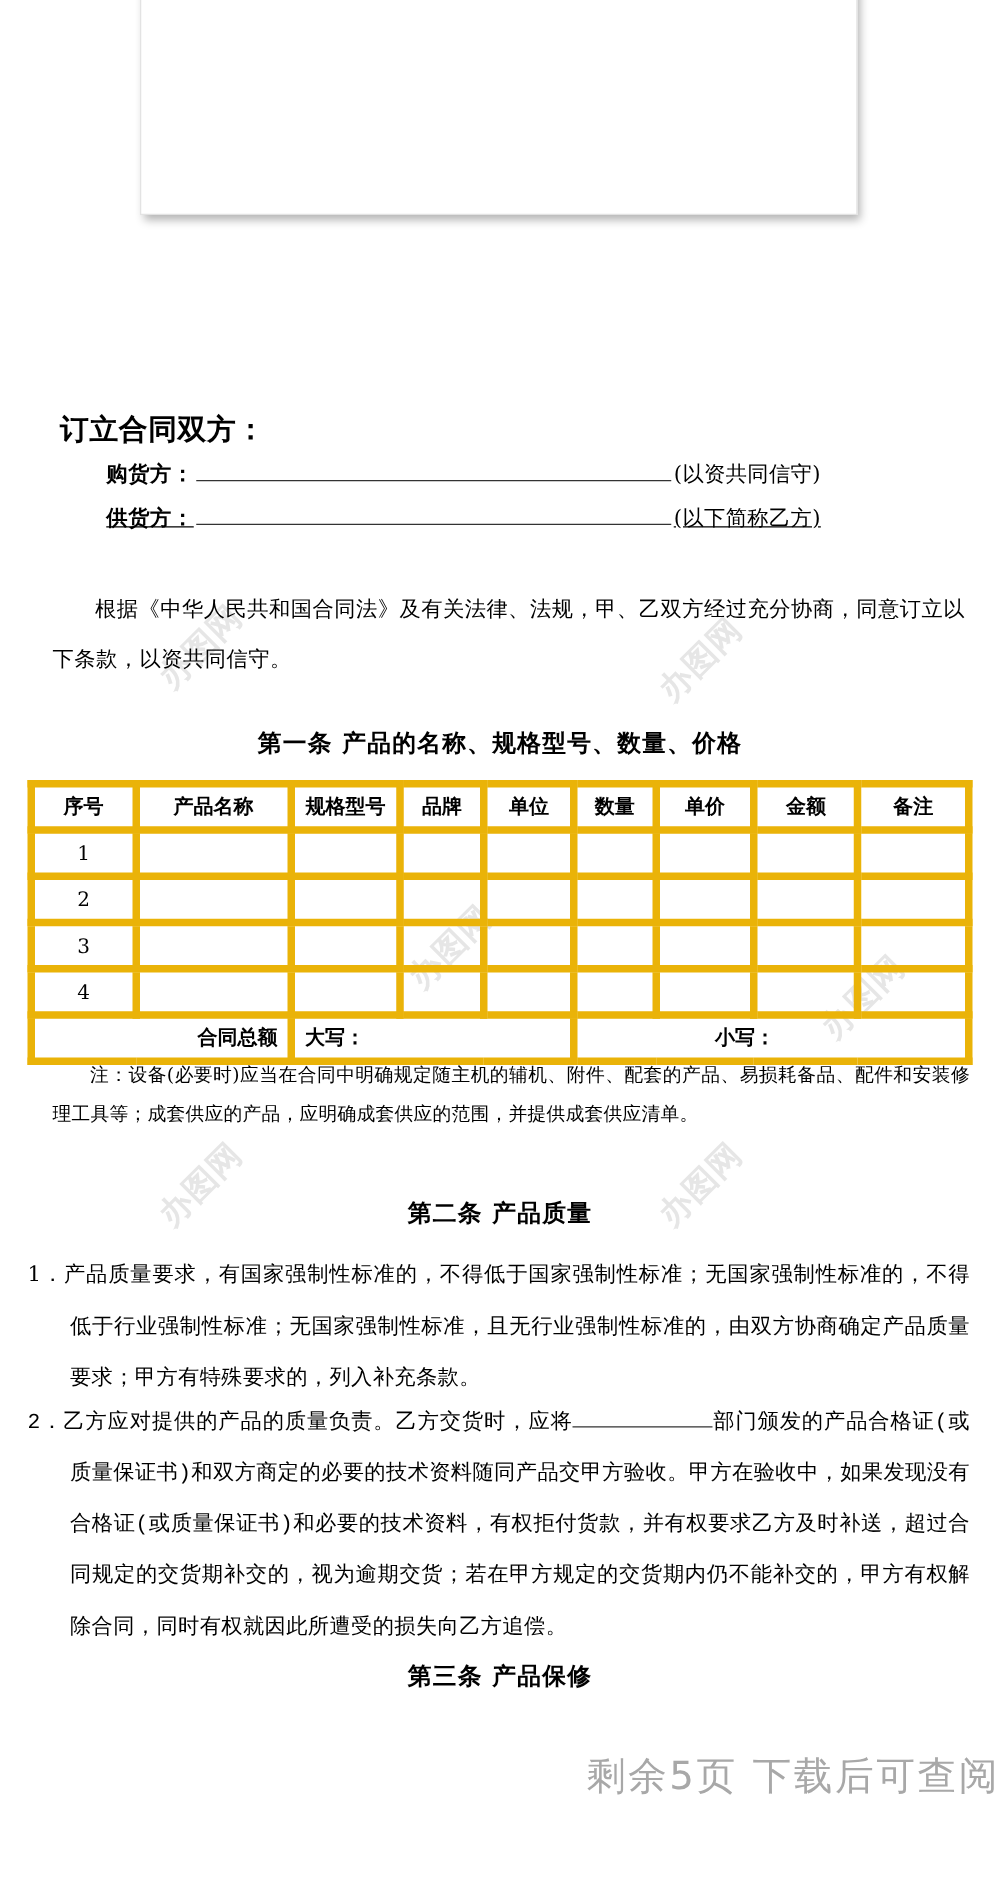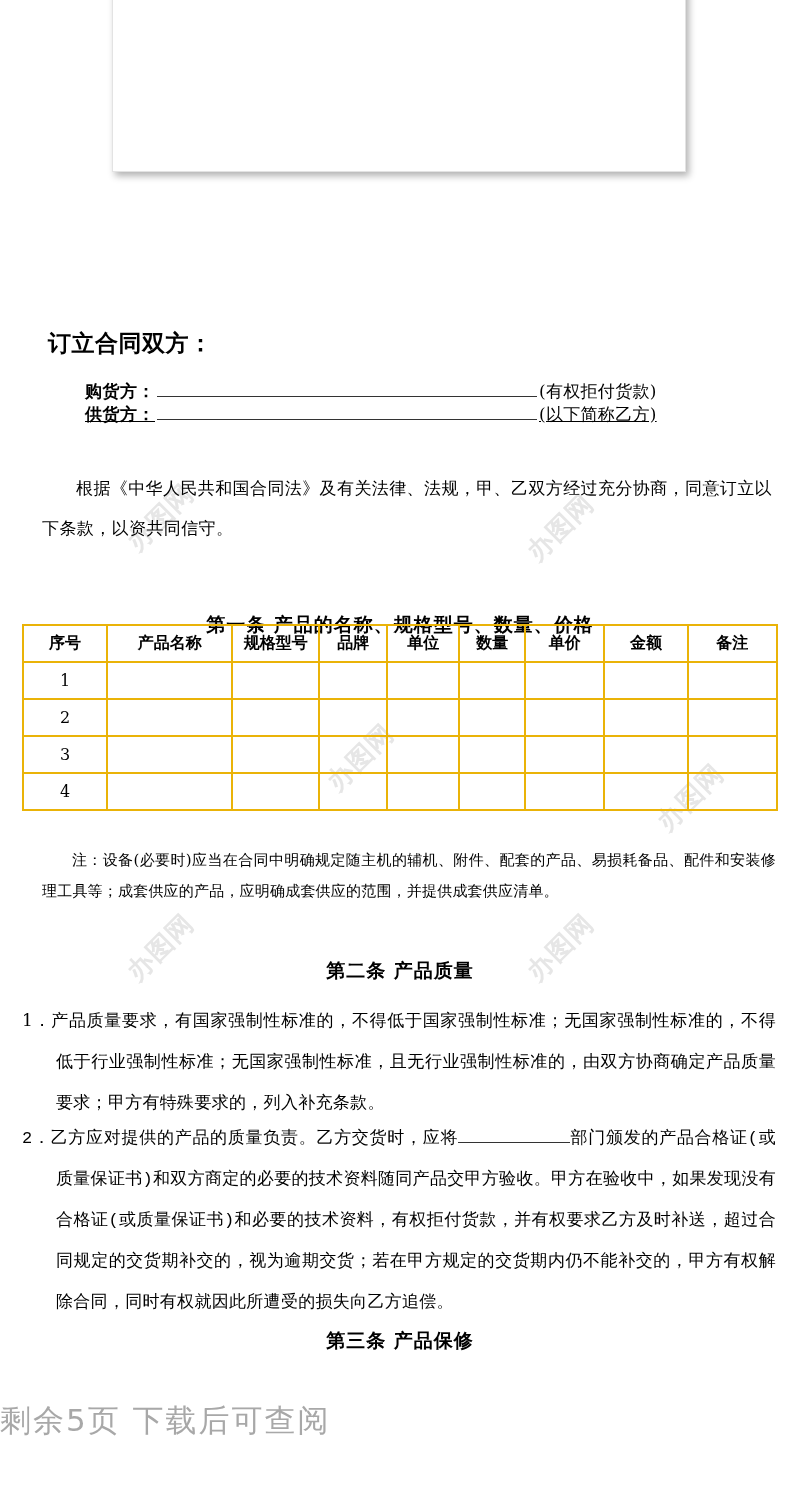--- a/index.html
+++ b/index.html
@@ -72,21 +72,21 @@
 
   .party-row {
     position: absolute;
     left: 85px;
     font-size: 17px;
     font-weight: 700;
     white-space: nowrap;
     display: flex;
     align-items: baseline;
   }
-  .party-row.r1 { top: 380px; }
+  .party-row.r1 { top: 368px; }
   .party-row.r2 { top: 403px; text-decoration: underline; }
   .party-label { letter-spacing: 0.5px; }
   .party-blank {
     display: inline-block;
     width: 380px;
     border-bottom: 1.6px solid #333;
     height: 14px;
     margin: 0 2px;
   }
   .party-suffix {
@@ -107,36 +107,36 @@
   }
 
   .section-title {
     position: absolute;
     width: 800px;
     text-align: center;
     font-size: 19px;
     font-weight: 700;
     letter-spacing: 1px;
   }
-  #title-art1 { top: 612px; }
+  #title-art1 { top: 582px; }
   #title-art2 { top: 958px; text-align: center; }
   #title-art3 { top: 1318px; margin-top: 10px; }
 
   
   #product-table {
     position: absolute;
     left: 22px;
     top: 624px;
     width: 756px;
     border-collapse: collapse;
     table-layout: fixed;
     font-size: 16px;
   }
   #product-table td, #product-table th {
-    border: 2px solid #eab308;
+    border: 6px solid #eab308;
     height: 37px;
     text-align: center;
     vertical-align: middle;
     font-weight: 700;
     padding: 0;
   }
   #product-table tbody td { font-weight: 400; }
   #product-table .cell-total-label {
     text-align: right;
     padding-right: 8px;
@@ -195,21 +195,21 @@
     height: 13px;
     vertical-align: baseline;
   }
 
   
   #footer-notice {
     position: absolute;
     left: 0;
     top: 1400px;
     width: 800px;
-    text-align: left;
+    text-align: right;
     font-family: "DejaVu Sans", "Liberation Sans", sans-serif;
     font-size: 31px;
     color: #a8a8a8;
     letter-spacing: 2px;
   }
 </style>
 </head>
 <body>
 
 <div id="page-card"></div>
@@ -223,21 +223,21 @@
     <div class="watermark" style="left: 650px; top: 780px; color: rgb(230, 230, 230); transform: rotate(-45deg);">办图网</div>
   </div>
 
 <div id="doc">
 
   <div class="parties-head">订立合同双方：</div>
 
   <div class="party-row r1">
     <span class="party-label">购货方：</span>
     <span class="party-blank"></span>
-    <span class="party-suffix">(有权拒付货款)</span>
+    <span class="party-suffix">(以资共同信守)</span>
   </div>
 
   <div class="party-row r2">
     <span class="party-label">供货方：</span>
     <span class="party-blank"></span>
     <span class="party-suffix">(以下简称乙方)</span>
   </div>
 
   <div class="intro-para">根据《中华人民共和国合同法》及有关法律、法规，甲、乙双方经过充分协商，同意订立以下条款，以资共同信守。</div>
 
@@ -295,20 +295,25 @@
         <td>4</td>
         <td></td>
         <td></td>
         <td></td>
         <td></td>
         <td></td>
         <td></td>
         <td></td>
         <td></td>
       </tr>
+      <tr>
+        <td colspan="2" class="cell-total-label">合同总额</td>
+        <td colspan="3" class="cell-upper">大写：</td>
+        <td colspan="4" class="cell-lower">小写：</td>
+      </tr>
     </tbody>
   </table>
 
   <div class="table-note">注：设备(必要时)应当在合同中明确规定随主机的辅机、附件、配套的产品、易损耗备品、配件和安装修理工具等；成套供应的产品，应明确成套供应的范围，并提供成套供应清单。</div>
 
   <div class="section-title" id="title-art2">第二条  产品质量</div>
 
   <div class="clause" id="clause-2-1">1．产品质量要求，有国家强制性标准的，不得低于国家强制性标准；无国家强制性标准的，不得低于行业强制性标准；无国家强制性标准，且无行业强制性标准的，由双方协商确定产品质量要求；甲方有特殊要求的，列入补充条款。</div>
 
   <div class="clause" id="clause-2-2">

